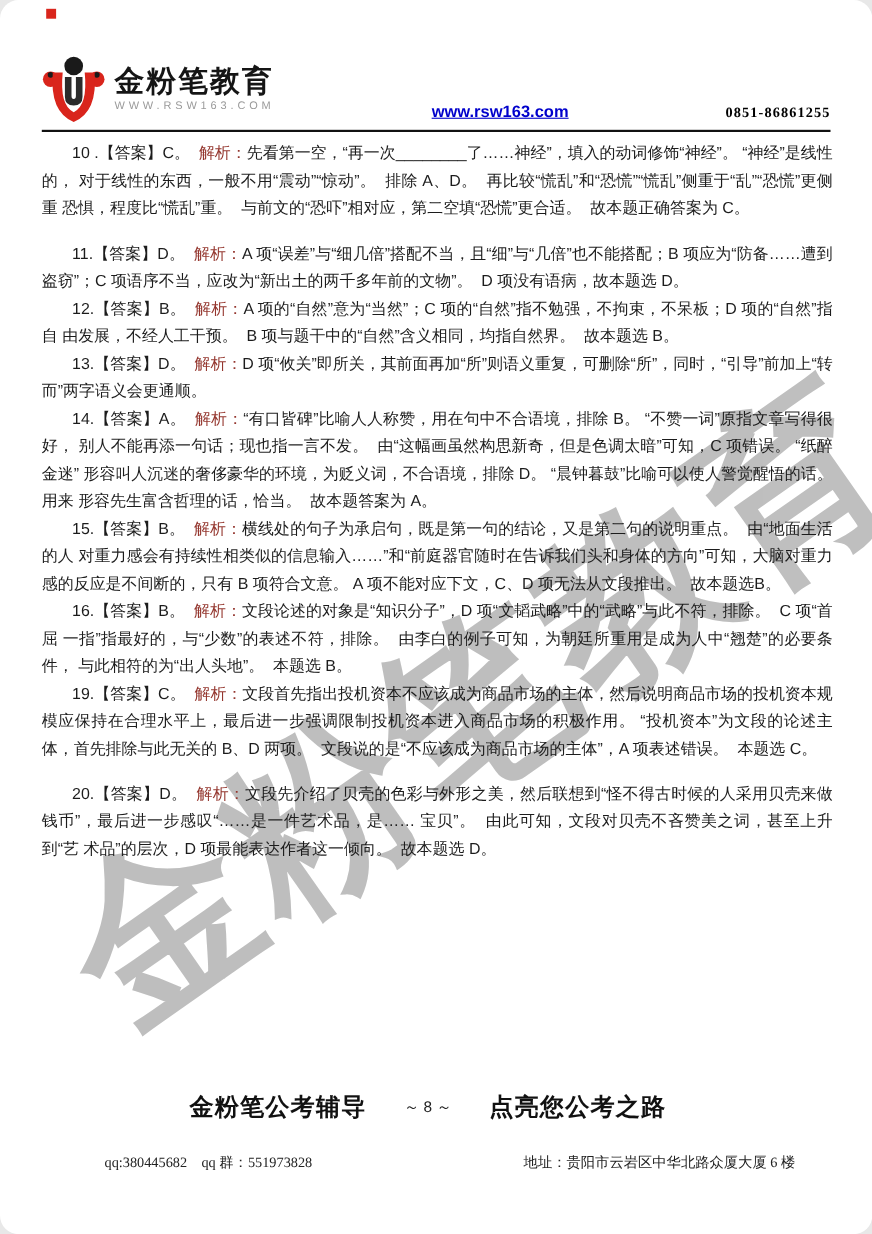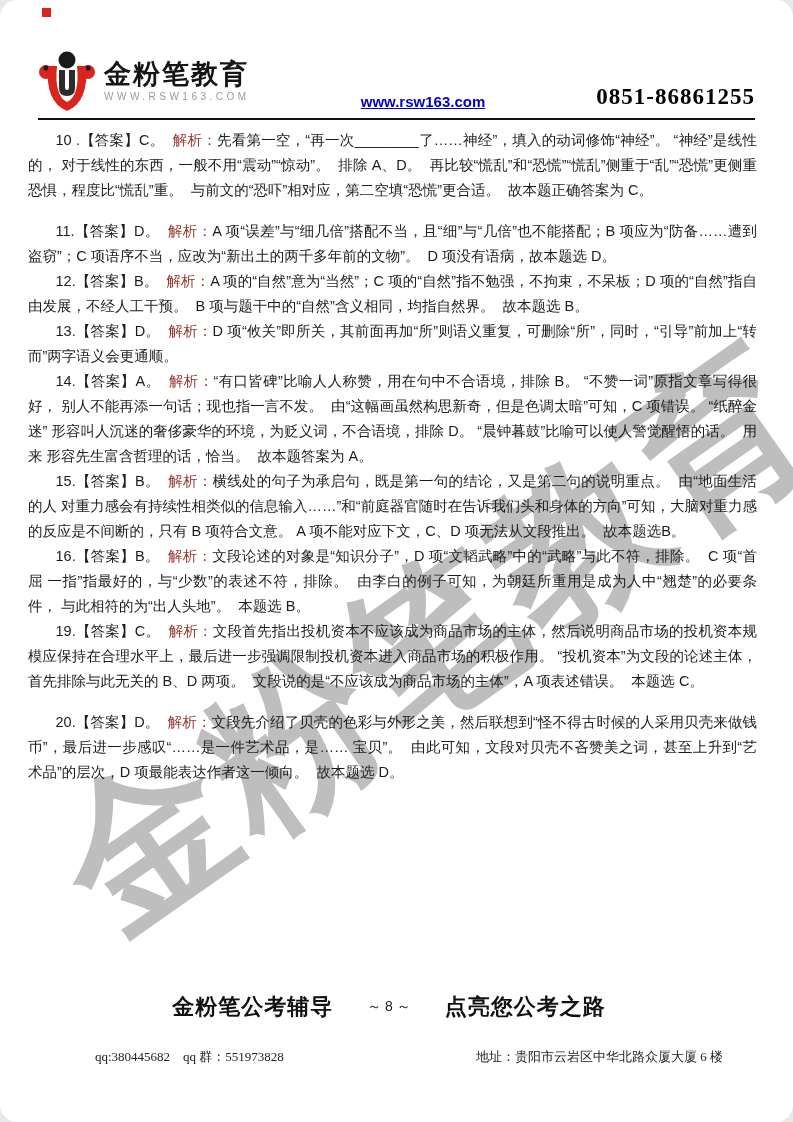--- a/index.html
+++ b/index.html
@@ -33,21 +33,21 @@
     font-size:10px;color:#9a9a9a;letter-spacing:3.5px;margin-top:2px;
   }
   .site-link{
     flex:1;text-align:center;
     font-size:15px;font-weight:bold;
     color:var(--link-blue,#0000cc);
     text-decoration:underline;
     margin-bottom:2px;
   }
   .phone{
-    font-size:23px;font-weight:bold;color:#000;
+    font-size:13px;font-weight:bold;color:#000;
     margin-bottom:2px;letter-spacing:1px;
     font-family:"Liberation Serif","DejaVu Serif",serif;
   }
   
   .watermark{
     position:absolute;
     left:30px;top:820px;
     transform:rotate(-35deg);
     transform-origin:left top;
     font-size:168px;
@@ -55,21 +55,21 @@
     color:var(--wm-gray,#8a8a8a);
     opacity:.55;
     letter-spacing:6px;
     white-space:nowrap;
     z-index:0;
     pointer-events:none;
     line-height:1;
   }
   
   .content{
-    position:absolute;left:28px;right:36px;top:128px;
+    position:absolute;left:38px;right:36px;top:128px;
     z-index:1;
     font-size:14.5px;
     line-height:25px;
     text-align:justify;
   }
   .content p.item{
     margin:0;
     text-indent:1.9em;
     white-space:pre-wrap;
   }

